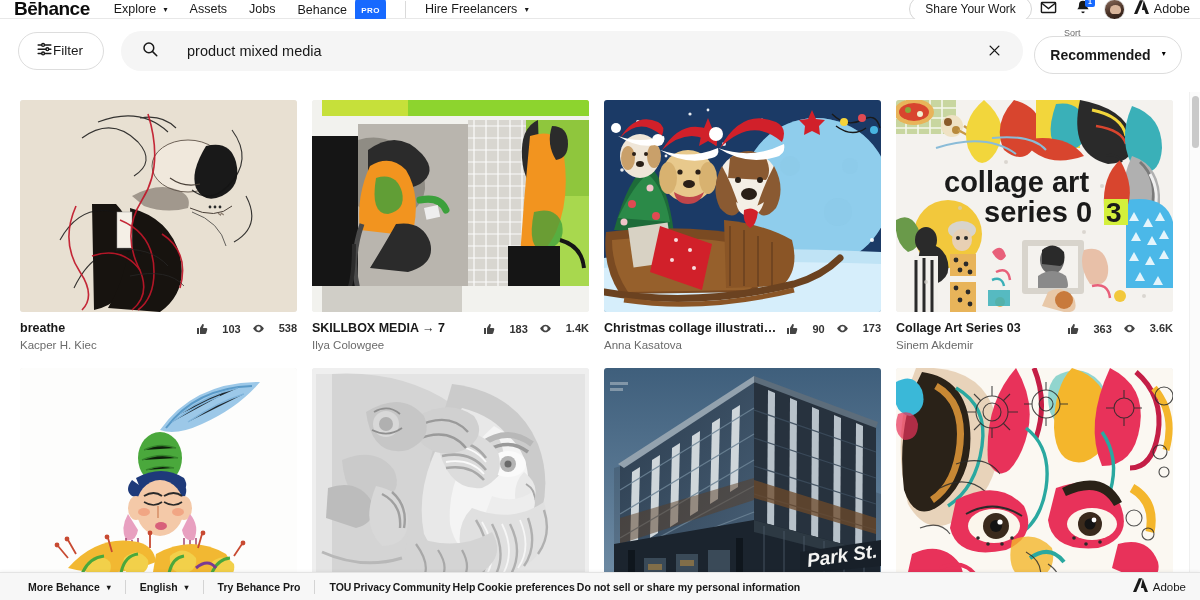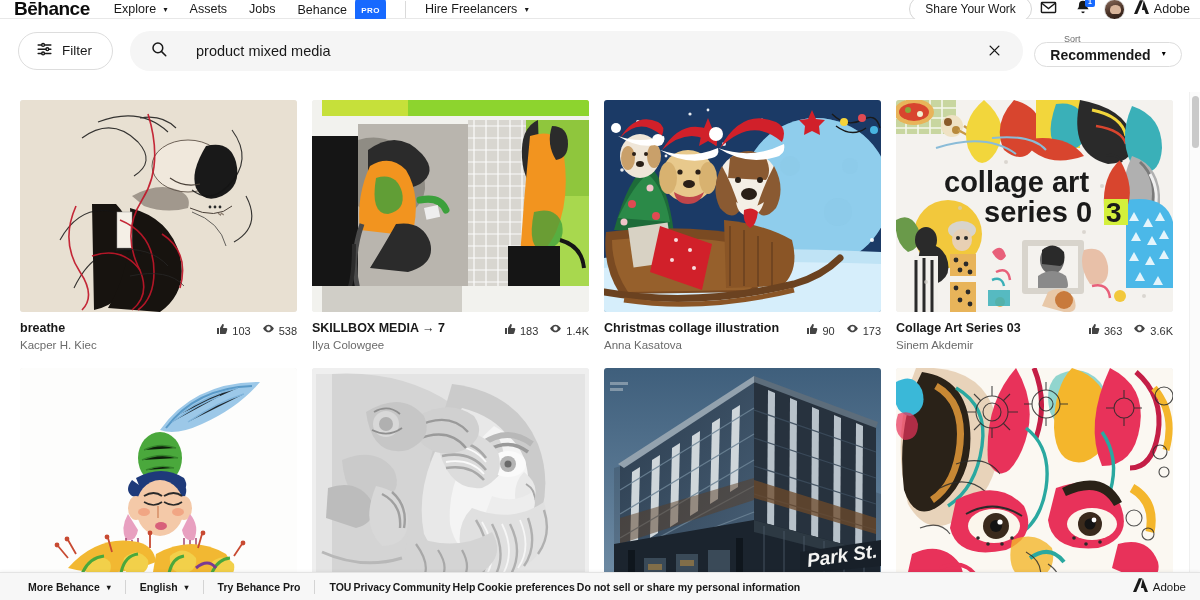--- a/index.html
+++ b/index.html
@@ -76,21 +76,21 @@
     padding-left: 2px; cursor: pointer;
   }
   .adobe-txt { font-size: 12.5px; color: #191919; font-weight: 500; }
 
   
   .searchrow {
     height: 63px; display: flex; align-items: center;
     padding: 0 18px; background: #fff; position: relative;
   }
   .filter-btn {
-    display: flex; align-items: center; gap: 9px;
+    display: flex; align-items: center; 
     border: 1px solid #ddd; border-radius: 22px;
     height: 38px; padding: 0 20px 0 17px; cursor: pointer;
     background: #fff;
   }
   .filter-label { font-size: 13.5px; color: #191919; font-weight: 500; }
   .searchbox {
     flex: 1; display: flex; align-items: center;
     height: 40px; background: #f5f5f5; border-radius: 22px;
     margin-left: 17px; padding: 0 14px 0 20px; gap: 15px;
   }
@@ -104,21 +104,21 @@
     justify-content: center; cursor: pointer; color: #191919;
     font-size: 16px; margin-right: 2px;
   }
   .sortwrap { margin-left: 11px; position: relative; padding-top: 8px; text-align: right; }
   .sort-label {
     position: absolute; top: 0px; left: 30px;
     font-size: 9px; color: #6b6b6b;
   }
   .sort-btn {
     display: flex; align-items: center; justify-content: center; gap: 7px;
-    width: 148px; height: 25px;
+    width: 148px; height: 38px;
     border: 1px solid #ddd; border-radius: 22px; background: #fff;
     cursor: pointer;
   }
   .sort-value { font-size: 14px; color: #191919; font-weight: bold; }
 
   
   .content {
     position: absolute; top: 92px; left: 0; width: 1200px; height: 480px;
     overflow: hidden; background: #fff;
   }
@@ -140,22 +140,22 @@
   .proj-title {
     font-size: 12.5px; font-weight: bold; color: #191919;
     white-space: nowrap; overflow: hidden; text-overflow: ellipsis;
     line-height: 15px;
   }
   .proj-owner {
     font-size: 11.5px; color: #6b6b6b; margin-top: 2px; line-height: 14px;
   }
   .stats { display: flex; align-items: center; gap: 11px; padding-top: 1px; }
   .stat {
-    display: flex; align-items: flex-end; gap: 4px;
-    font-size: 11px; color: #333; font-weight: normal;
+    display: flex; align-items: flex-start; gap: 14px;
+    font-size: 11px; color: #333; font-weight: bold;
   }
 
   
   .scrollbar {
     position: absolute; right: 0; top: 92px;
     width: 11px; height: 480px; background: #fbfbfb;
     border-left: 1px solid #f0f0f0;
   }
   .scroll-thumb {
     position: absolute; top: 4px; left: 2px;

